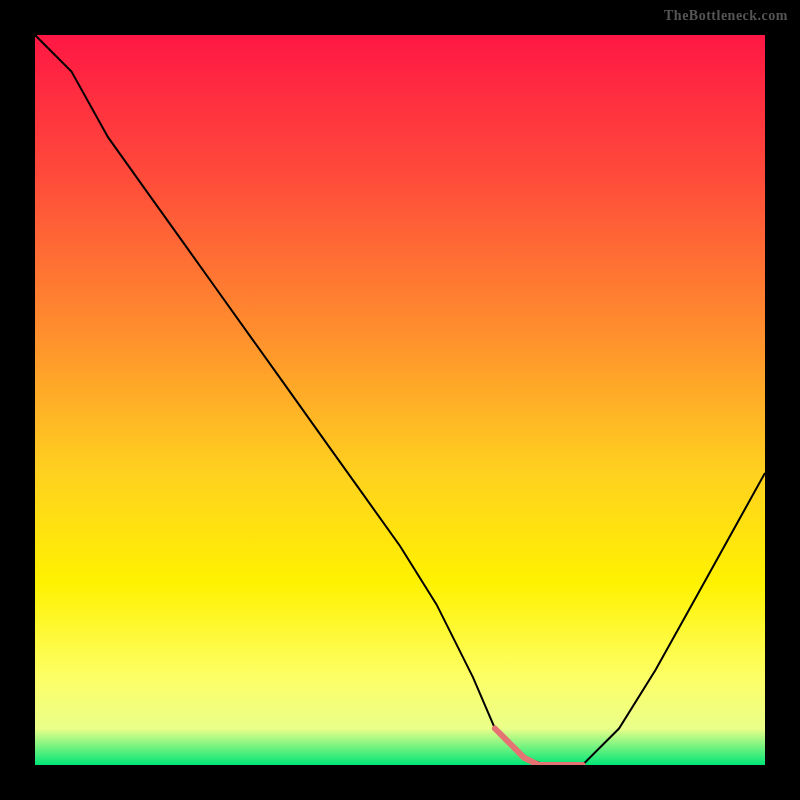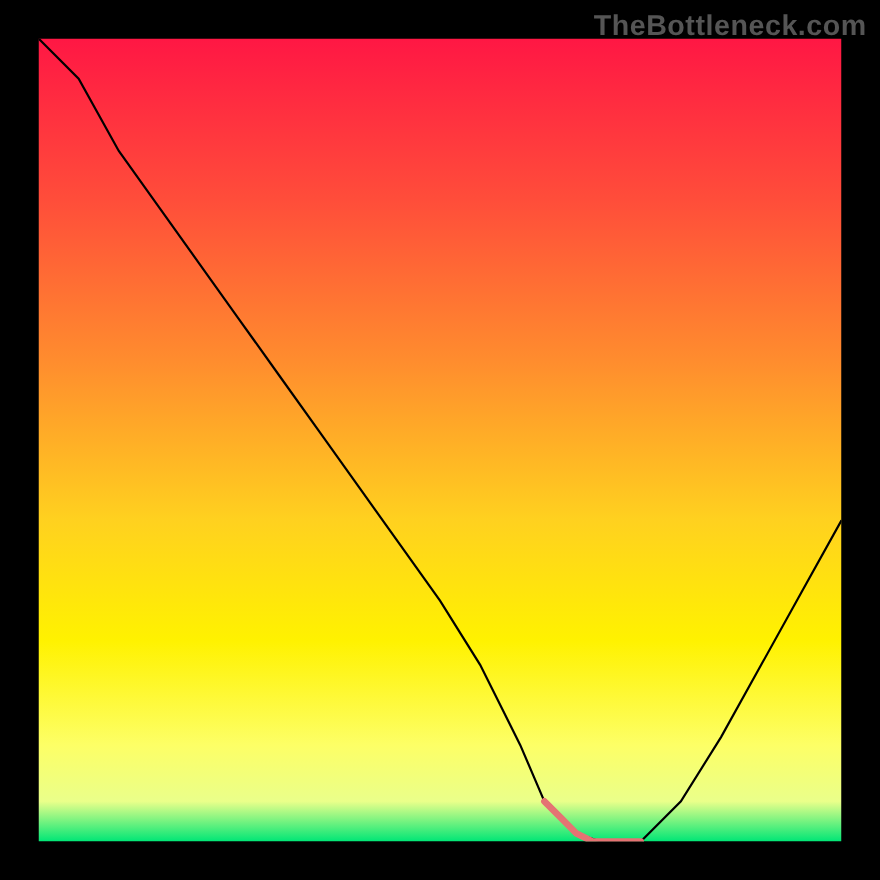--- a/index.html
+++ b/index.html
@@ -1,19 +1,19 @@
 <!DOCTYPE html>
 <html><head>
 <meta charset="utf-8">
 <style>
 body { margin: 0; padding: 0; background: #000; }
 .chart-container { position: relative; width: 800px; height: 800px; background: #000; }
 .plot-area { position: absolute; left: 35px; top: 35px; width: 730px; height: 730px; }
 .gradient-bg { position: absolute; width: 100%; height: 100%; }
-.watermark { position: absolute; top: 8px; right: 12px; color: #555; font-family: Liberation Sans, sans-serif; font-size: 26px; font-weight: bold; letter-spacing: 0.5px; }
+.watermark { position: absolute; top: 8px; right: 12px; color: #555; font-family: Liberation Serif, serif; font-size: 14px; font-weight: bold; letter-spacing: 0.5px; }
 .curve-overlay { position: absolute; left: 0; top: 0; width: 730px; height: 730px; }
 </style>
 </head>
 <body>
 
 <div class="chart-container">
   <div class="watermark">TheBottleneck.com</div>
   <div class="plot-area">
     <svg class="gradient-bg" viewBox="0 0 730 730" preserveAspectRatio="none">
       <defs>

